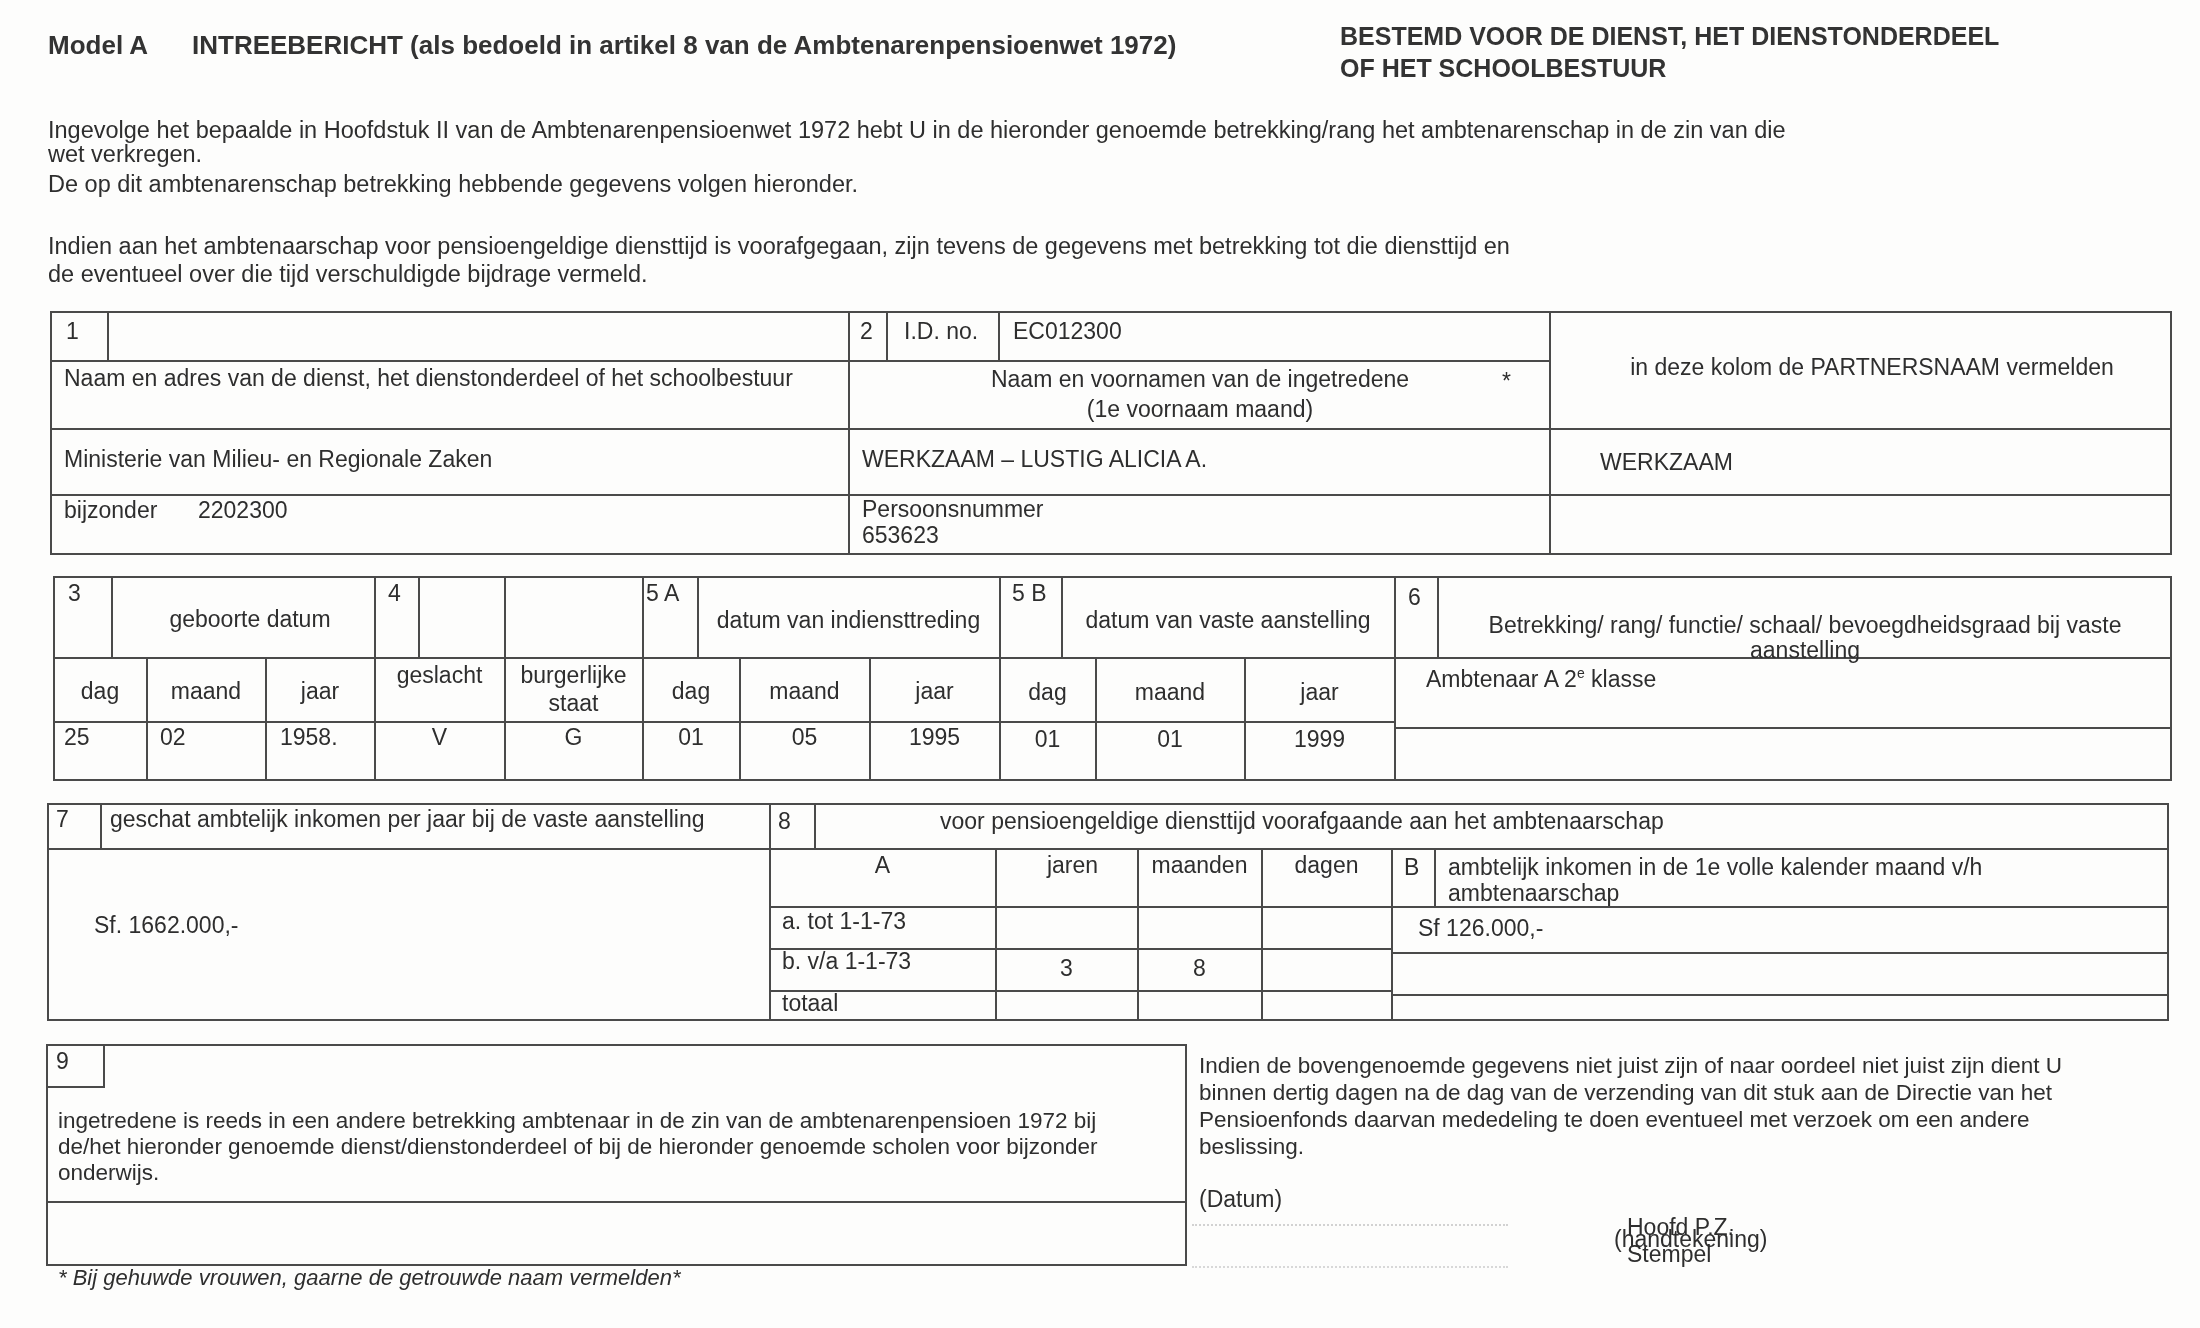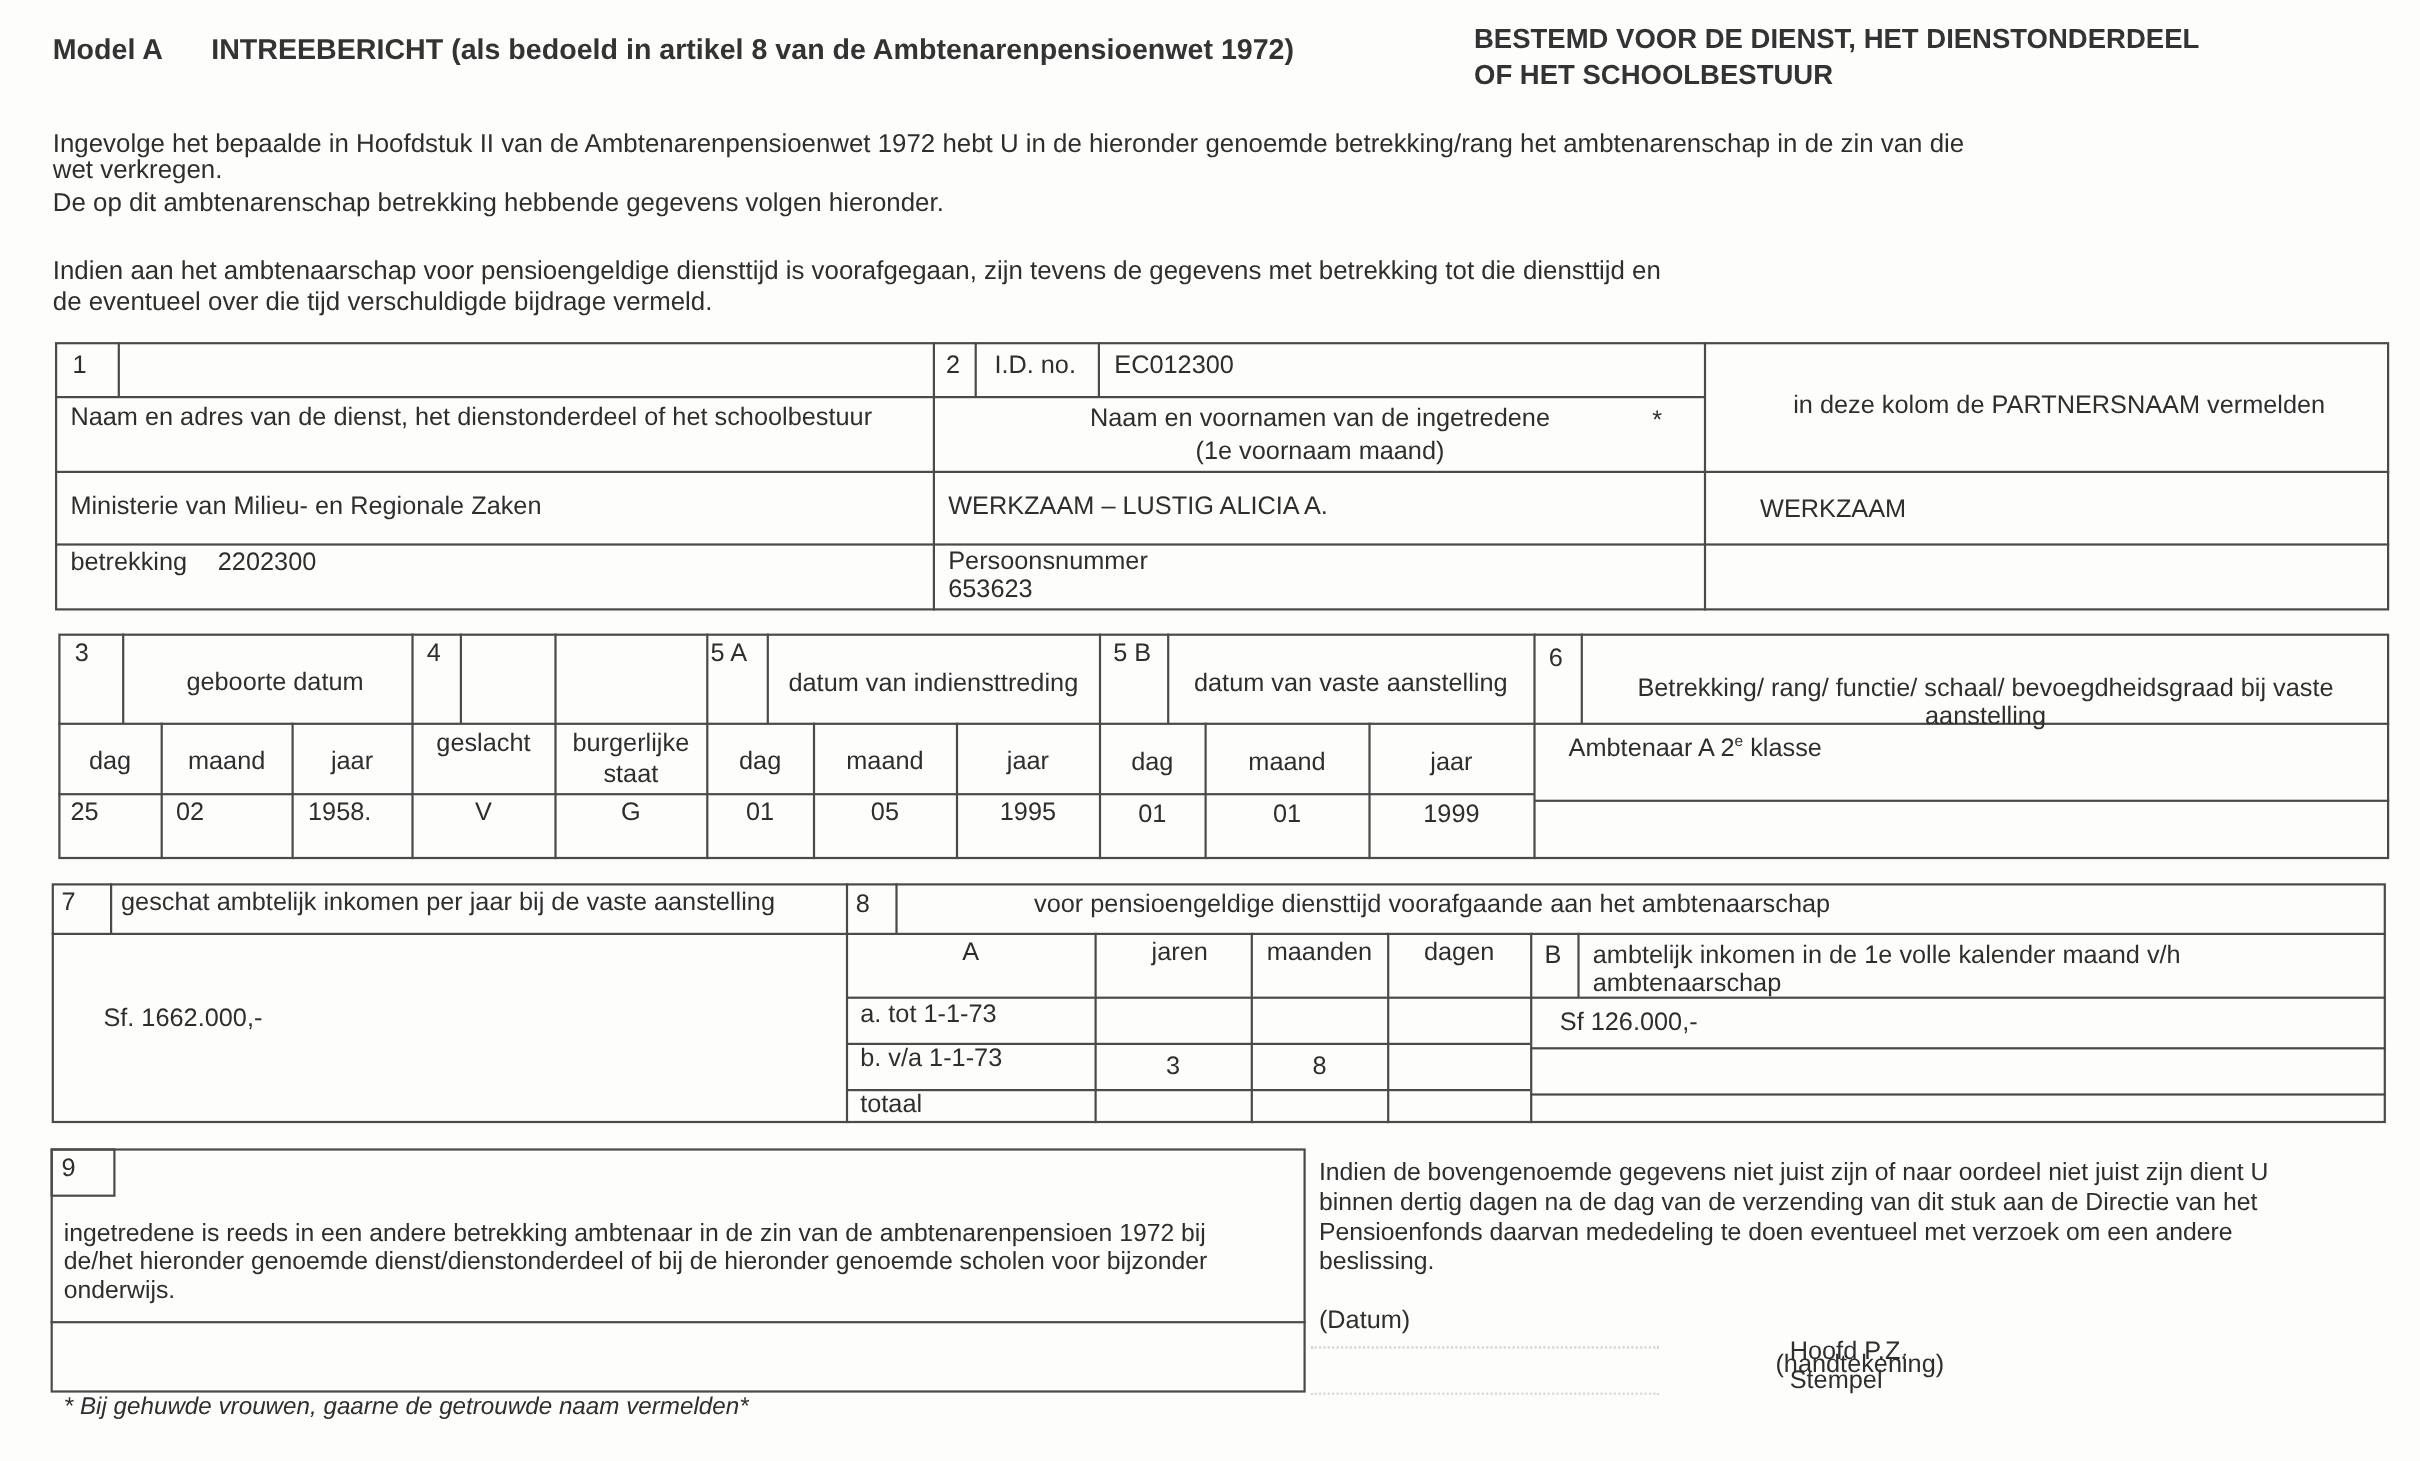--- a/index.html
+++ b/index.html
@@ -49,21 +49,21 @@
   <div class="hl" style="left:50px;top:494px;width:2122px;"></div>
   <div class="vl" style="left:107px;top:311px;height:50px;"></div>
   <div class="vl" style="left:848px;top:311px;height:244px;"></div>
   <div class="vl" style="left:886px;top:311px;height:50px;"></div>
   <div class="vl" style="left:998px;top:311px;height:50px;"></div>
   <div class="vl" style="left:1549px;top:311px;height:244px;"></div>
 
   <div class="t" style="left:66px;top:318px;">1</div>
   <div class="t" style="left:64px;top:365px;">Naam en adres van de dienst, het dienstonderdeel  of het schoolbestuur</div>
   <div class="t" style="left:64px;top:446px;">Ministerie van Milieu- en Regionale Zaken</div>
-  <div class="t" style="left:64px;top:497px;">betrekking</div>
+  <div class="t" style="left:64px;top:497px;">bijzonder</div>
   <div class="t" style="left:198px;top:497px;">2202300</div>
 
   <div class="t" style="left:860px;top:318px;">2</div>
   <div class="t" style="left:904px;top:318px;">I.D. no.</div>
   <div class="t" style="left:1013px;top:318px;">EC012300</div>
   <div class="t c" style="left:850px;width:700px;top:366px;">Naam en voornamen van de ingetredene</div>
   <div class="t" style="left:1502px;top:368px;">*</div>
   <div class="t c" style="left:850px;width:700px;top:396px;">(1e voornaam maand)</div>
   <div class="t" style="left:862px;top:446px;">WERKZAAM – LUSTIG ALICIA A.</div>
   <div class="t" style="left:862px;top:496px;">Persoonsnummer</div>

